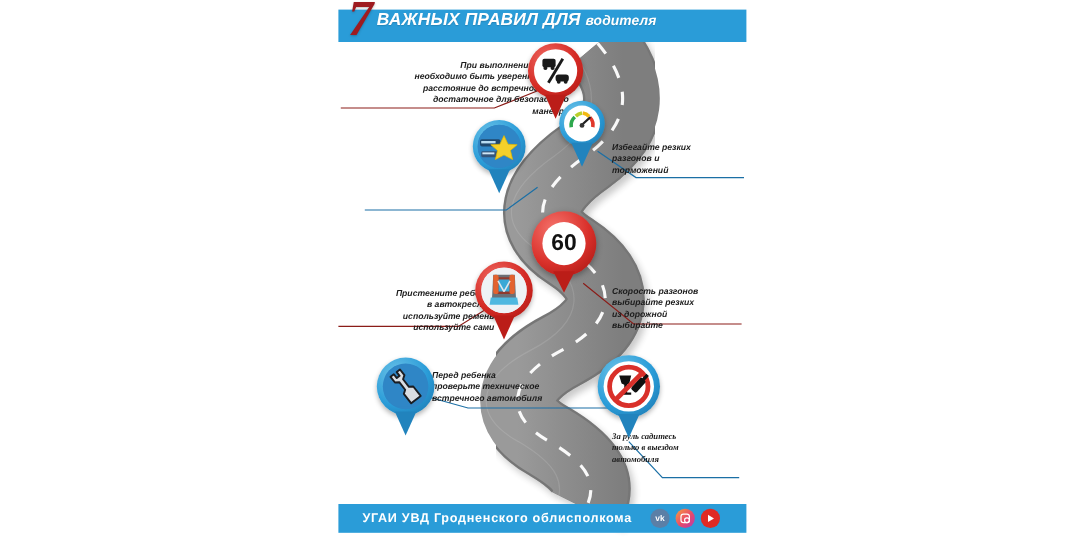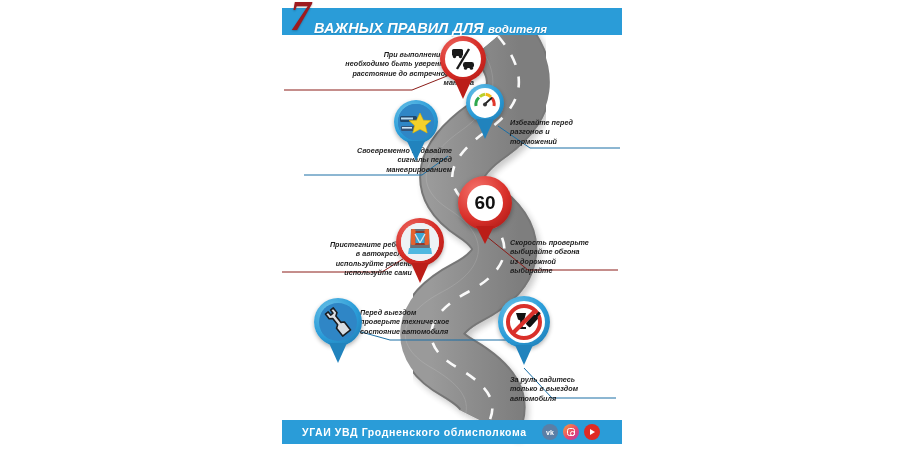--- a/index.html
+++ b/index.html
@@ -25,21 +25,21 @@
 
   
   .header-banner {
     position: absolute;
     left: 20px; top: 8px;
     width: 340px; height: 27px;
     background: #2a9cd8;
   }
   .header-text {
     position: absolute;
-    left: 52px; top: 20px;
+    left: 52px; top: 9px;
     width: 300px;
     font-size: 14.5px;
     font-style: italic;
     font-weight: bold;
     color: #ffffff;
     letter-spacing: 0.1px;
     white-space: nowrap;
     z-index: 6;
     text-shadow: 0 1px 1px rgba(0,0,0,0.15);
   }
@@ -251,56 +251,52 @@
 
       <path d="M 258 340 L 128 340 L 92 330" fill="none" stroke="#1b6fa5" stroke-width="1"></path>
 
       <path d="M 354 398 L 290 398 L 262 368" fill="none" stroke="#1b6fa5" stroke-width="1"></path>
     </svg>
 
     <div class="txt right-al" style="left:12px; top:50px; width:200px;">
       <div>При выполнении обгона,</div>
       <div>необходимо быть уверенным, что</div>
       <div>расстояние до встречного авто</div>
+      <div>достаточное для безопасного</div>
       <div>маневра</div>
     </div>
 
     <div class="txt left-al" style="left:248px; top:118px; width:120px;">
-      <div>Избегайте перед</div>
+      <div>Избегайте резких</div>
       <div>разгонов и</div>
       <div>торможений</div>
     </div>
 
-    <div class="txt right-al" style="left:30px; top:146px; width:160px;">
-      <div>Своевременно подавайте</div>
-      <div>сигналы перед</div>
-      <div>маневрированием</div>
-    </div>
 
     <div class="txt left-al" style="left:248px; top:238px; width:122px;">
-      <div>Скорость проверьте</div>
-      <div>выбирайте обгона</div>
+      <div>Скорость разгонов</div>
+      <div>выбирайте резких</div>
       <div>из дорожной</div>
       <div>выбирайте</div>
     </div>
 
     <div class="txt right-al" style="left:10px; top:240px; width:140px;">
       <div>Пристегните ребенка</div>
       <div>в автокресле и</div>
       <div>используйте ремень</div>
       <div>используйте сами</div>
     </div>
 
     <div class="txt left-al" style="left:98px; top:308px; width:160px;">
-      <div>Перед выездом</div>
+      <div>Перед ребенка</div>
       <div>проверьте техническое</div>
-      <div>состояние автомобиля</div>
-    </div>
-
-    <div class="txt left-al" style="left:248px; top:375px; width:122px;">
+      <div>встречного автомобиля</div>
+    </div>
+
+    <div class="txt left-al" style="left:248px; top:360px; width:122px;font-family:Liberation Serif, serif;">
       <div>За руль садитесь</div>
       <div>только в выездом</div>
       <div>автомобиля</div>
     </div>
 
     <div class="pin pin-red" style="left:178px; top:36px;">
       <div class="pin-circle" style="width:46px;height:46px;">
         <div class="pin-inner" style="width:36px;height:36px;">
           <svg width="30" height="30" viewBox="0 0 30 30">
             <rect x="4" y="5" width="11" height="7" rx="1.6" fill="#1a1a1a"></rect>
@@ -342,21 +338,21 @@
             <rect x="3" y="13.5" width="12" height="2" fill="#b9dcf2"></rect>
             <rect x="3" y="22" width="16" height="5" rx="1.2" fill="#35557a"></rect>
             <rect x="4" y="23" width="10" height="1.6" fill="#cfe6f6"></rect>
             <polygon points="22,9 25.4,16.2 33,16.6 27.4,21.4 29.2,29 22,25.2 14.8,29 16.6,21.4 11,16.6 18.6,16.2" fill="#f5d02a" stroke="#e0b600" stroke-width="0.6"></polygon>
           </svg>
         </div>
       </div>
       <div class="pin-tail" style="top:41px;"></div>
     </div>
 
-    <div class="pin pin-red" style="left:196px; top:176px;">
+    <div class="pin pin-red" style="left:181px; top:176px;">
       <div class="sign60-outer">
         <div class="sign60-inner">60</div>
       </div>
       <div class="pin-tail" style="top:50px; border-top-width:18px;"></div>
     </div>
 
     <div class="pin pin-red" style="left:134px; top:218px;">
       <div class="pin-circle" style="width:48px;height:48px;">
         <div class="pin-inner" style="width:38px;height:38px; background:#e9edf0;">
           <svg width="38" height="38" viewBox="0 0 38 38">

